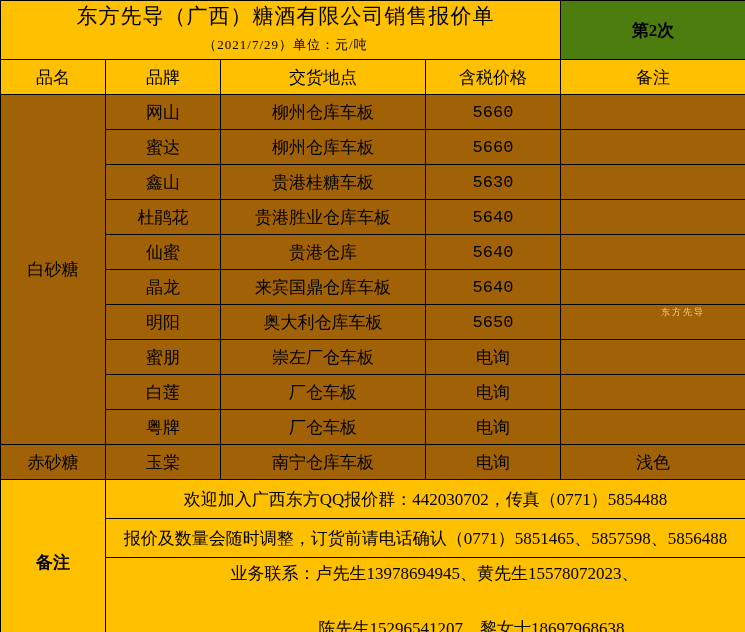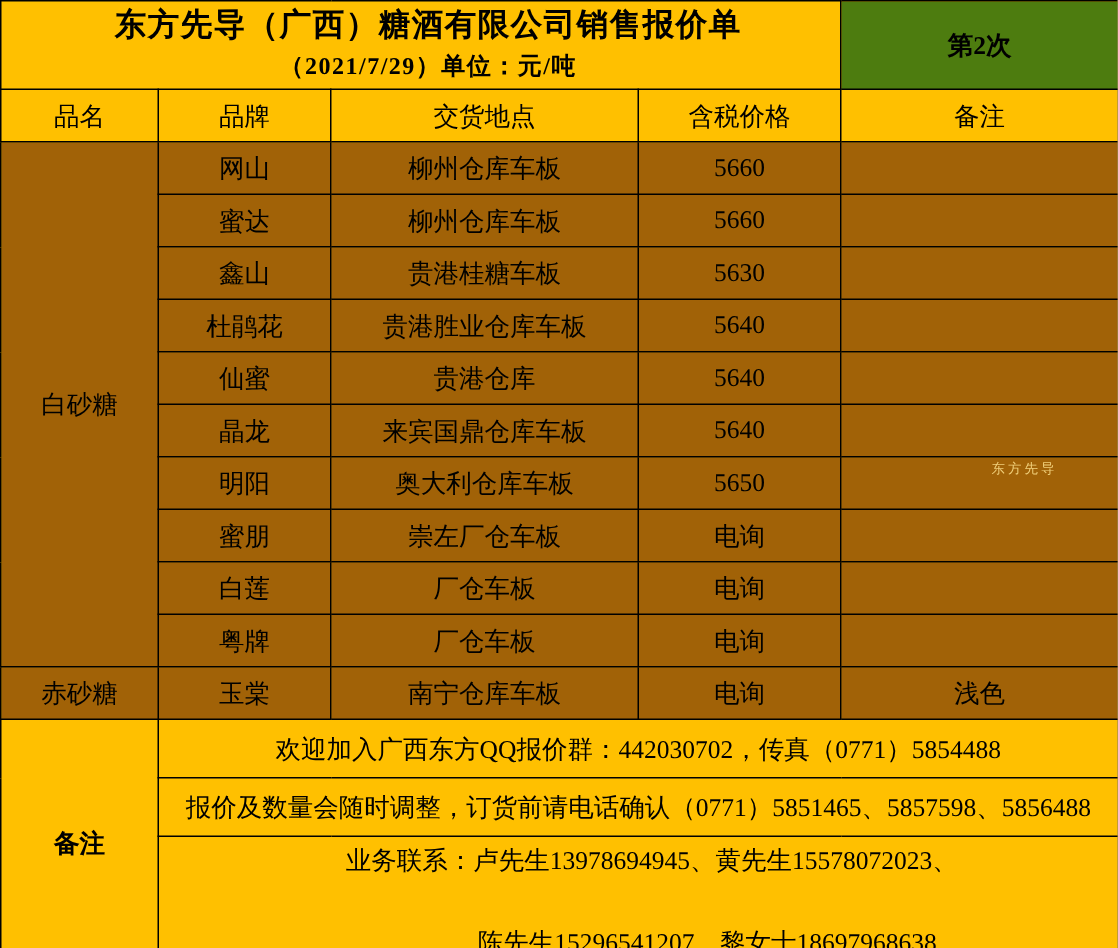--- a/index.html
+++ b/index.html
@@ -33,29 +33,29 @@
     color: #000000;
     padding: 0;
   }
   
   .title-cell {
     background: #ffc000;
     border: 1px solid #000 !important;
     padding: 4px 0 6px 0;
   }
   .title-line1 {
-    font-weight: bold;
+    font-weight: normal;
     font-size: 21px;
     letter-spacing: 1px;
     line-height: 30px;
     white-space: nowrap;
   }
   .title-line2 {
-    font-weight: bold;
-    font-size: 16px;
+    font-weight: normal;
+    font-size: 13px;
     letter-spacing: 1px;
     line-height: 28px;
     white-space: nowrap;
   }
   .title-inner {
     display: block;
     text-align: center;
     padding-left: 10px;
   }
   .issue-cell {
@@ -75,21 +75,21 @@
   .body-row td {
     background: #a16207;
     height: 34px;
   }
   .cat-cell {
     background: #ffffff;
     font-size: 18px;
   }
   .brand-cell { font-size: 18px; }
   .place-cell { font-size: 17px; }
-  .price-cell { font-size: 17px; }
+  .price-cell { font-size: 17px; font-family: Liberation Mono, monospace; }
   .note-cell { font-size: 17px; }
   
   .foot-label {
     background: #ffc000;
     font-weight: bold;
     font-size: 18px;
   }
   .foot-cell {
     background: #ffc000;
     text-align: left;

